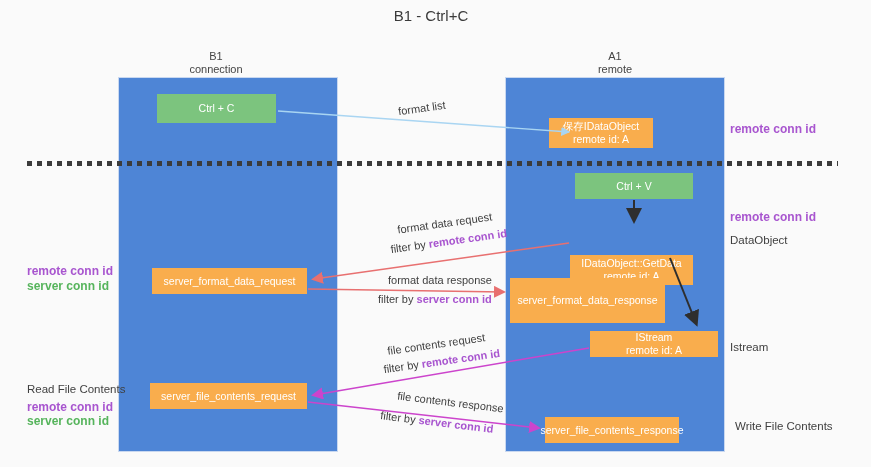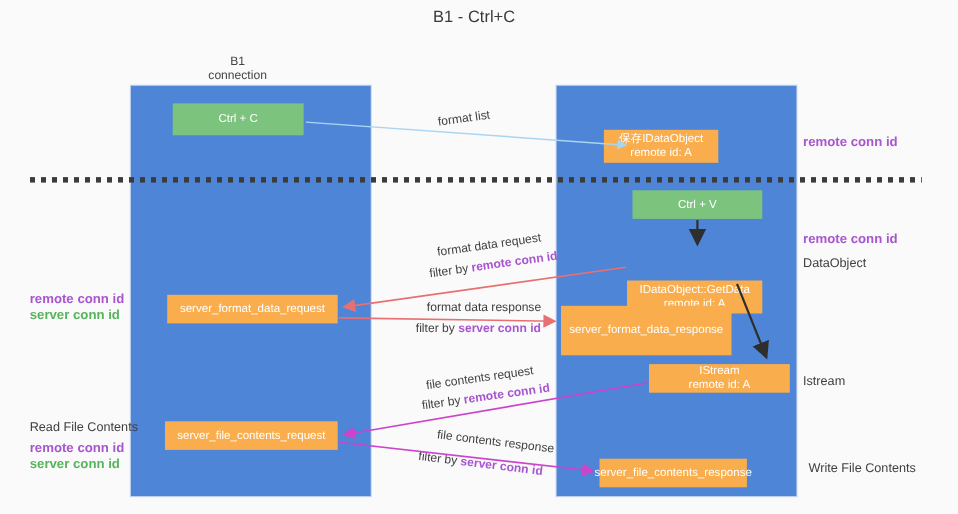--- a/index.html
+++ b/index.html
@@ -53,20 +53,24 @@
 
 <div id="canvas">
 
   <div class="title">
     <div>B1 - Ctrl+C</div>
   </div>
 
   <div class="col-header col-header-left">
     <div>B1</div>
     <div>connection</div>
+  </div>
+  <div class="col-header col-header-right">
+    <div>A1</div>
+    <div>remote</div>
   </div>
 
   <div class="col col-left"></div>
   <div class="col col-right"></div>
 
   <div class="dashline"></div>
 
   <div class="box box-green" style="left:157px;top:94px;width:119px;height:29px;">
     <div>Ctrl + C</div>
   </div>

